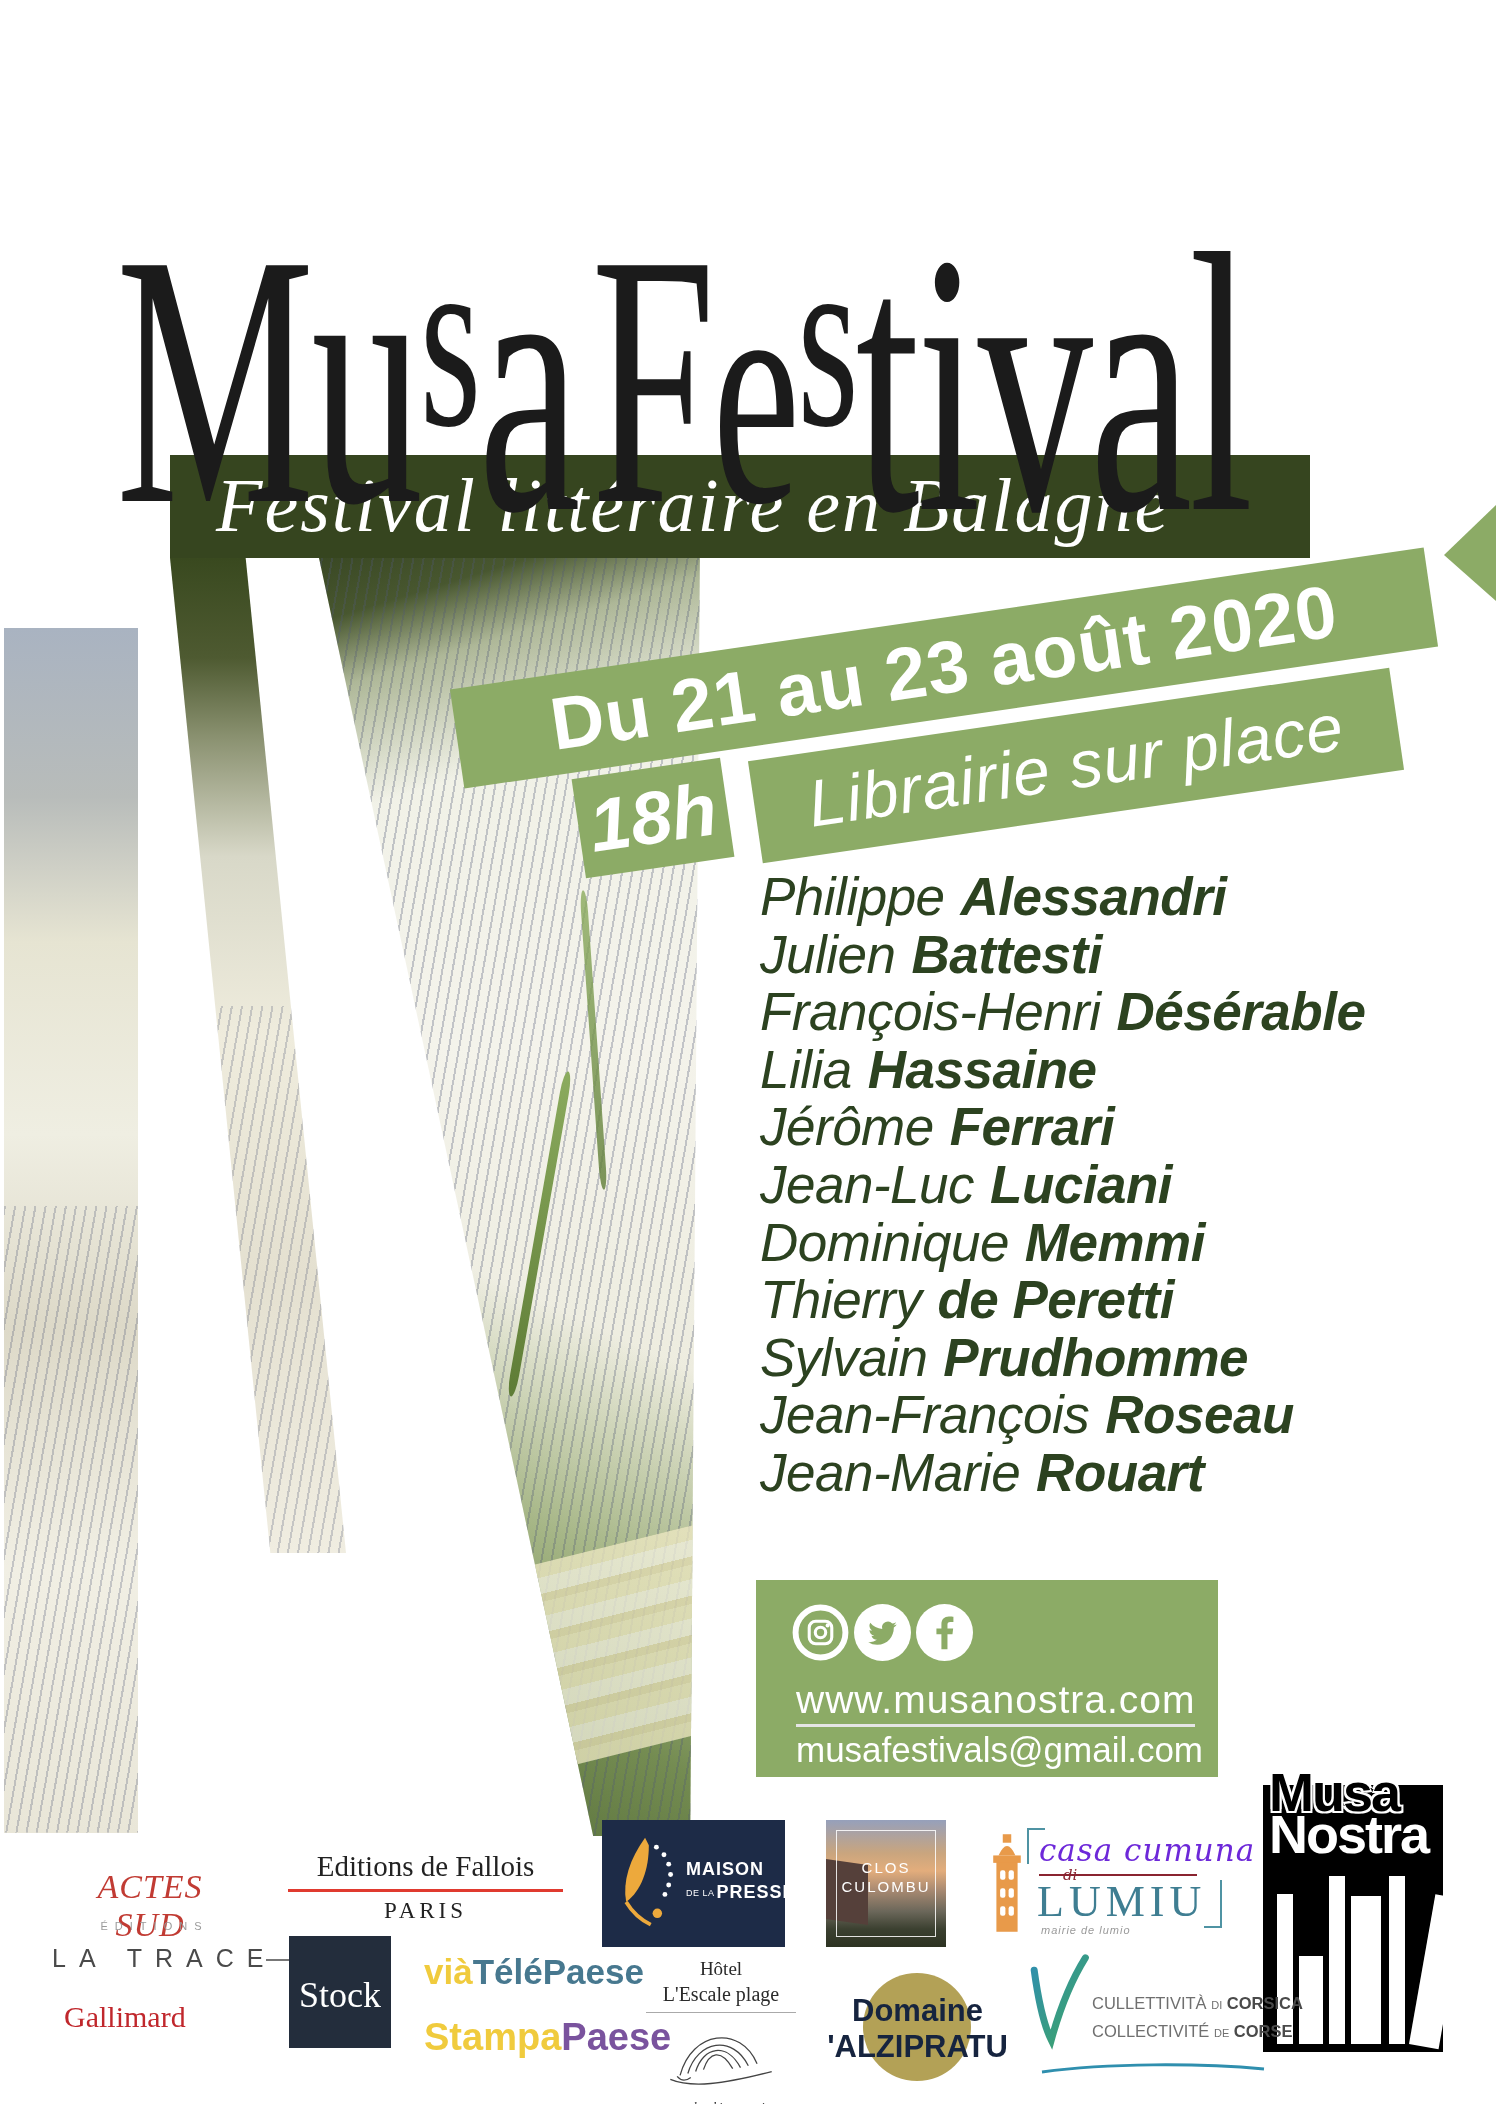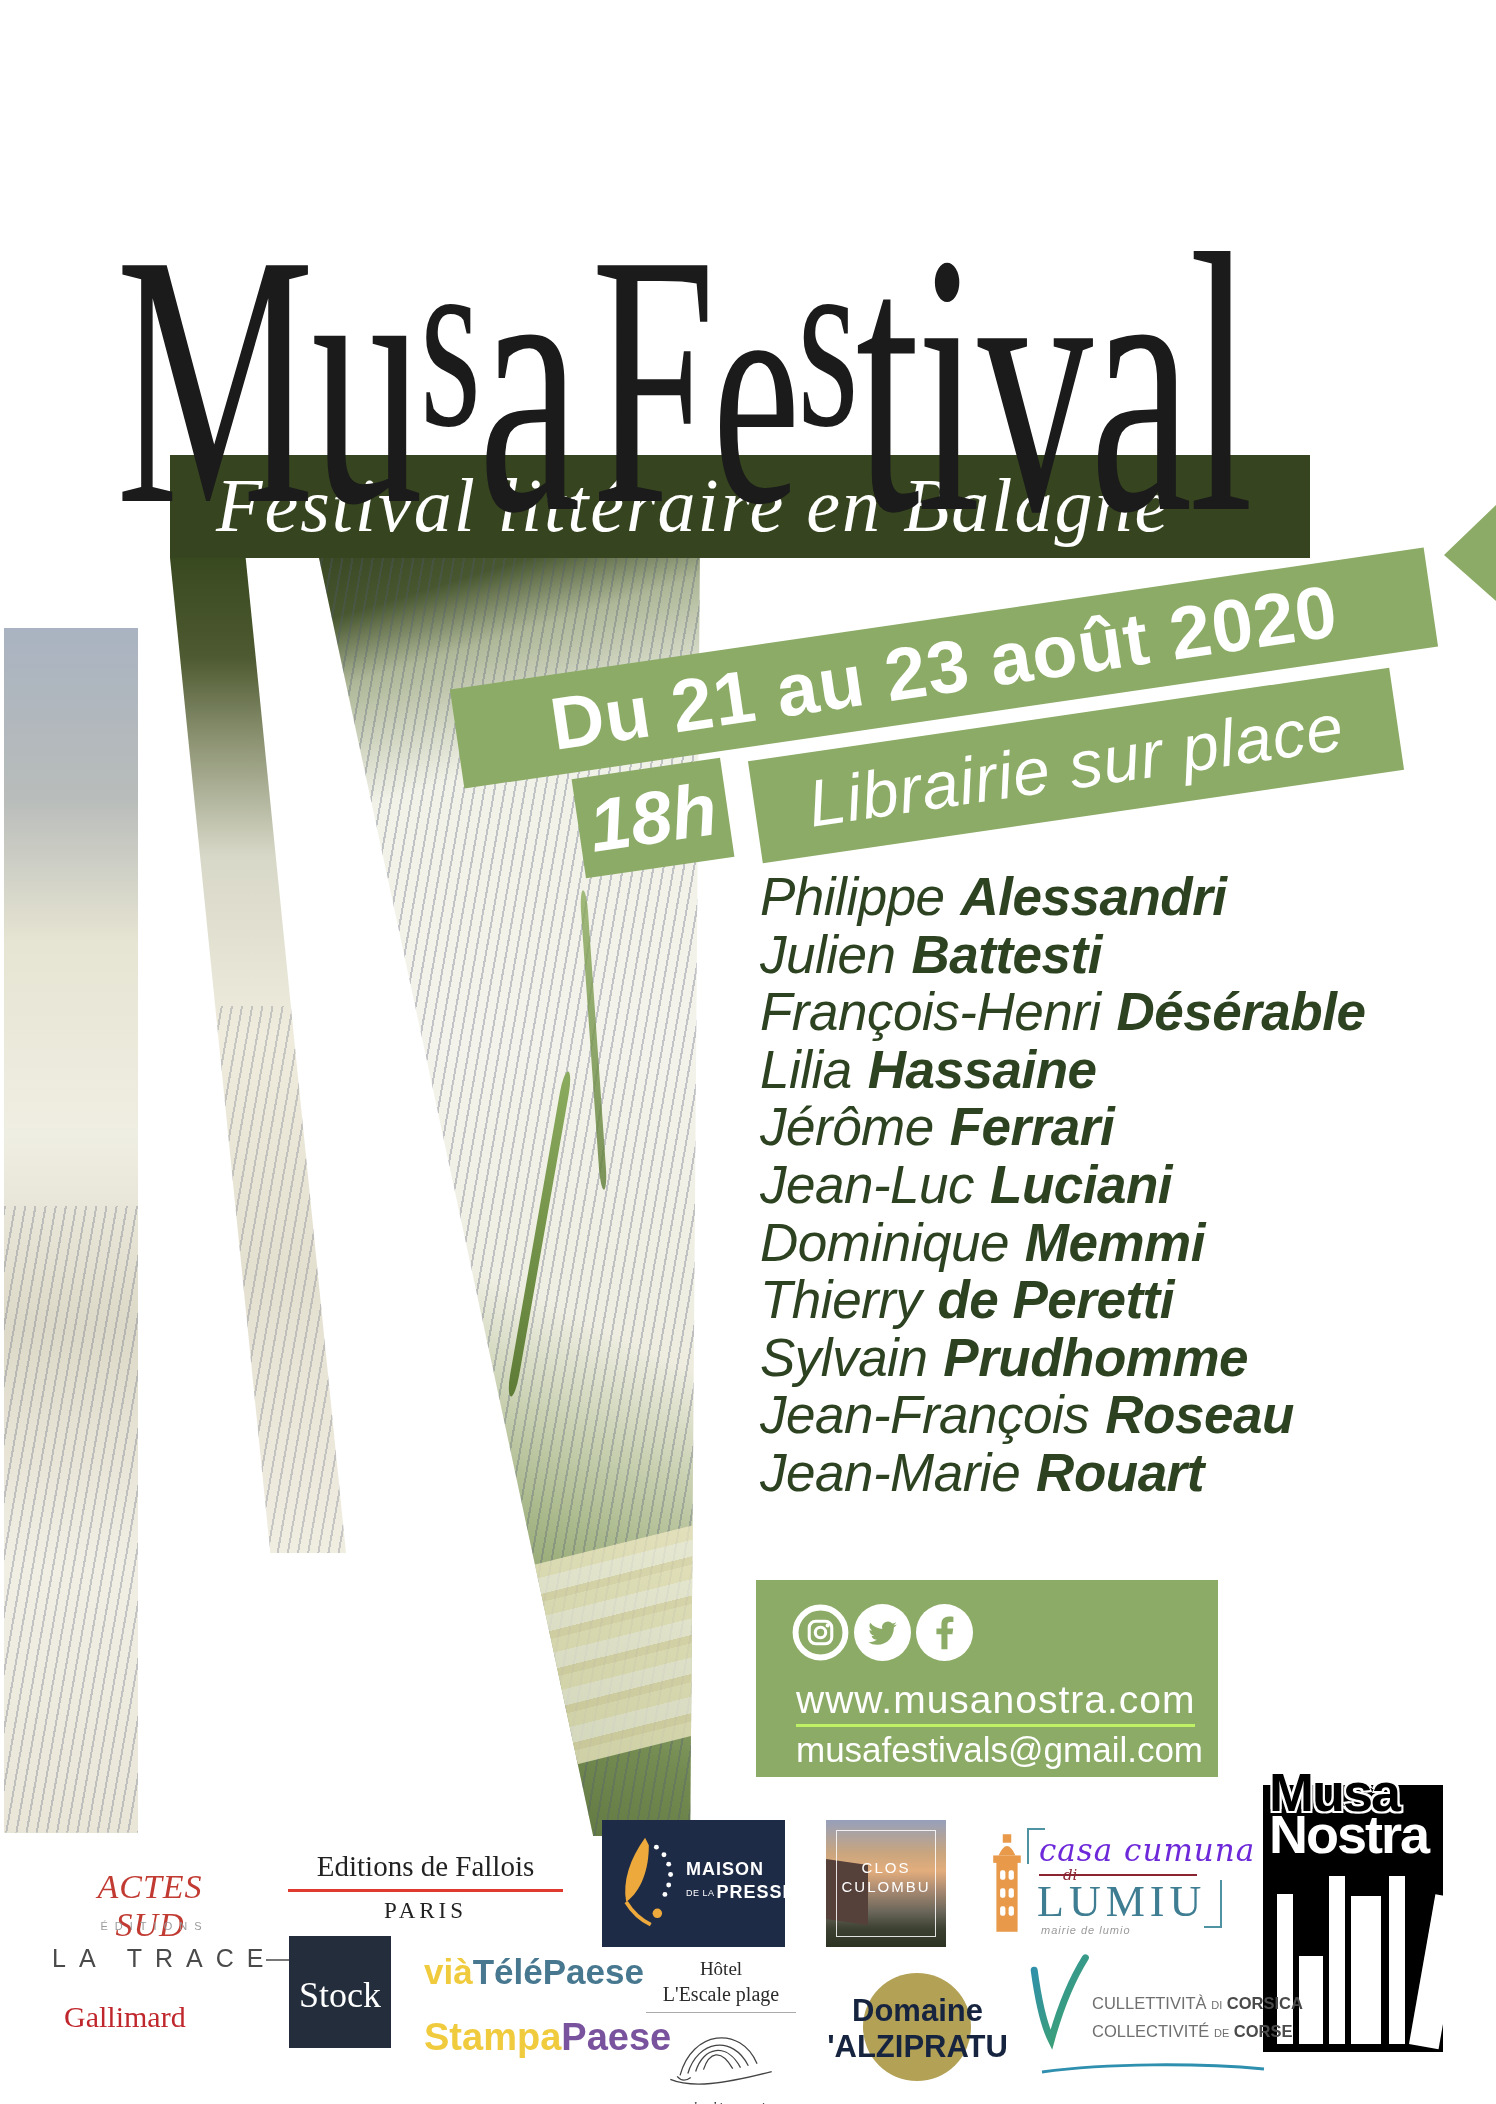--- a/index.html
+++ b/index.html
@@ -56,21 +56,21 @@
   .authors{left:760px;top:868px;z-index:3;color:#2c4220;font-style:italic;font-size:53px;
     line-height:57.6px;white-space:nowrap;letter-spacing:-.5px;}
   .author-first{font-weight:400;margin-right:16px;}
   .author-last{font-weight:700;}
 
   
   .contact{left:756px;top:1580px;width:462px;height:197px;background:#8cab66;z-index:3;}
   .soc{position:absolute;top:24px;width:57px;height:57px;}
   .soc svg{width:100%;height:100%;}
   .website{position:absolute;left:40px;top:98px;color:#fff;font-size:39px;letter-spacing:1px;
-    border-bottom:3px solid #bef264;padding-bottom:2px;white-space:nowrap;}
+    border-bottom:3px solid #e5e5e5;padding-bottom:2px;white-space:nowrap;}
   .email{position:absolute;left:40px;top:150px;color:#fff;font-size:35px;white-space:nowrap;}
 
   
   .mn-box{left:1263px;top:1785px;width:180px;height:267px;background:#000;z-index:3;}
   .mn-text{position:absolute;left:6px;top:-14px;font-weight:bold;font-size:54px;line-height:42px;
     letter-spacing:-2px;white-space:nowrap;}
   .mn-musa{color:#000;text-shadow:-2px -2px 0 #fff,2px -2px 0 #fff,-2px 2px 0 #fff,2px 2px 0 #fff;}
   .mn-nostra{color:#fff;}
   .mn-bar{position:absolute;bottom:8px;background:#fff;}
 

